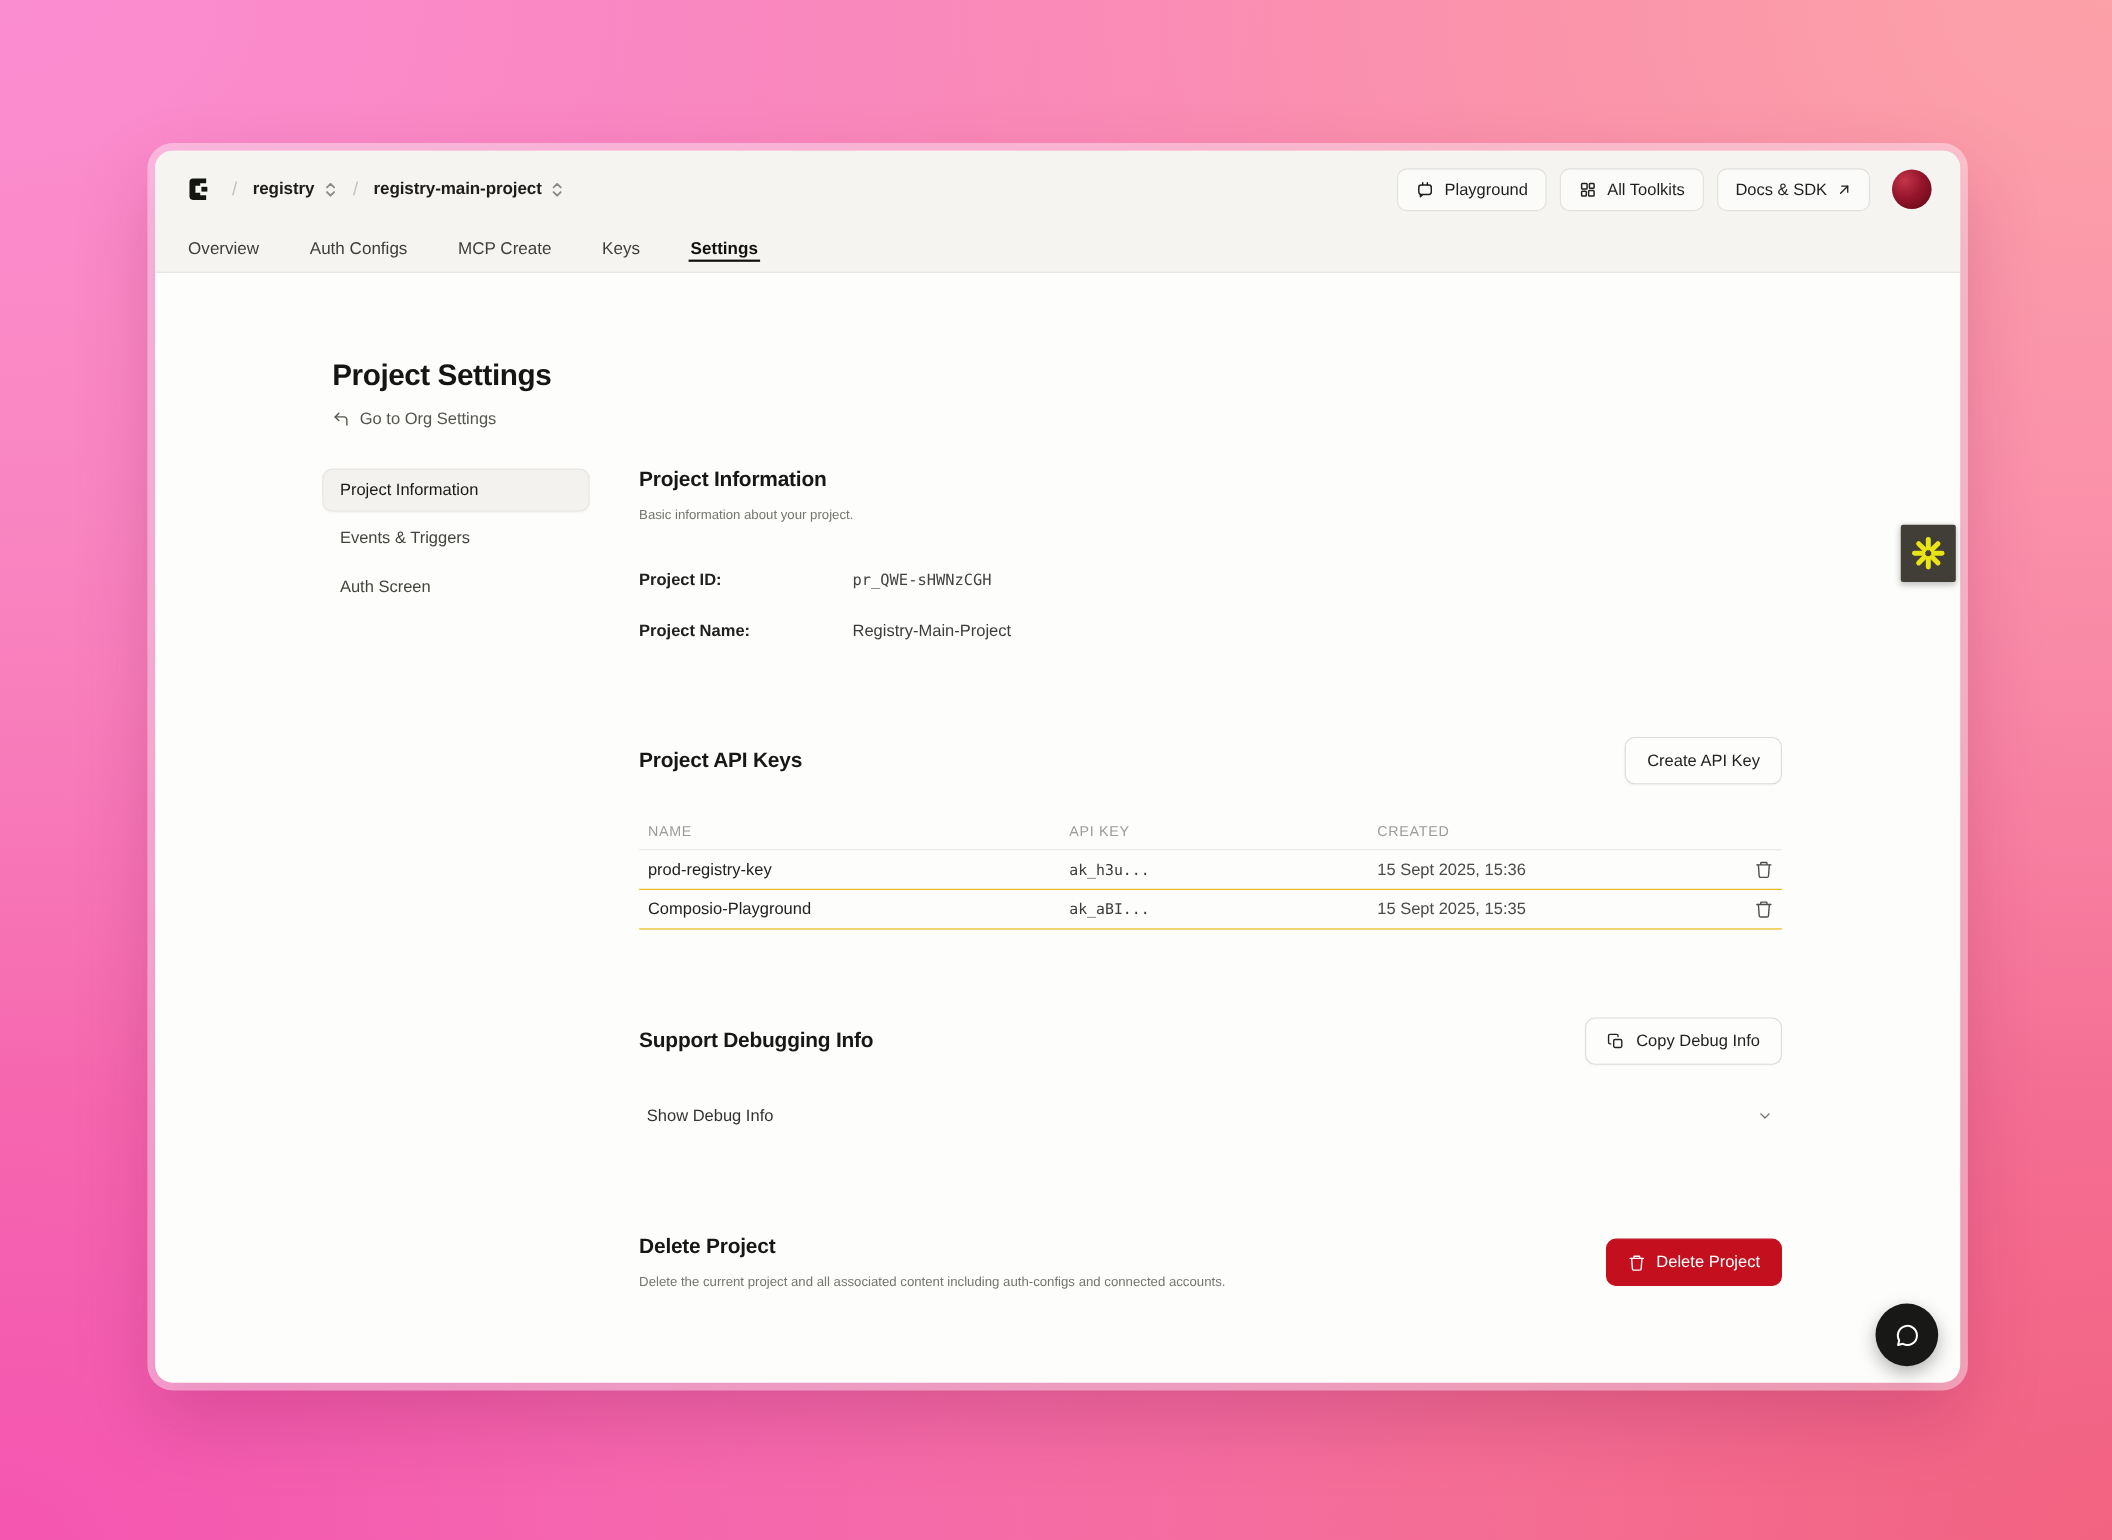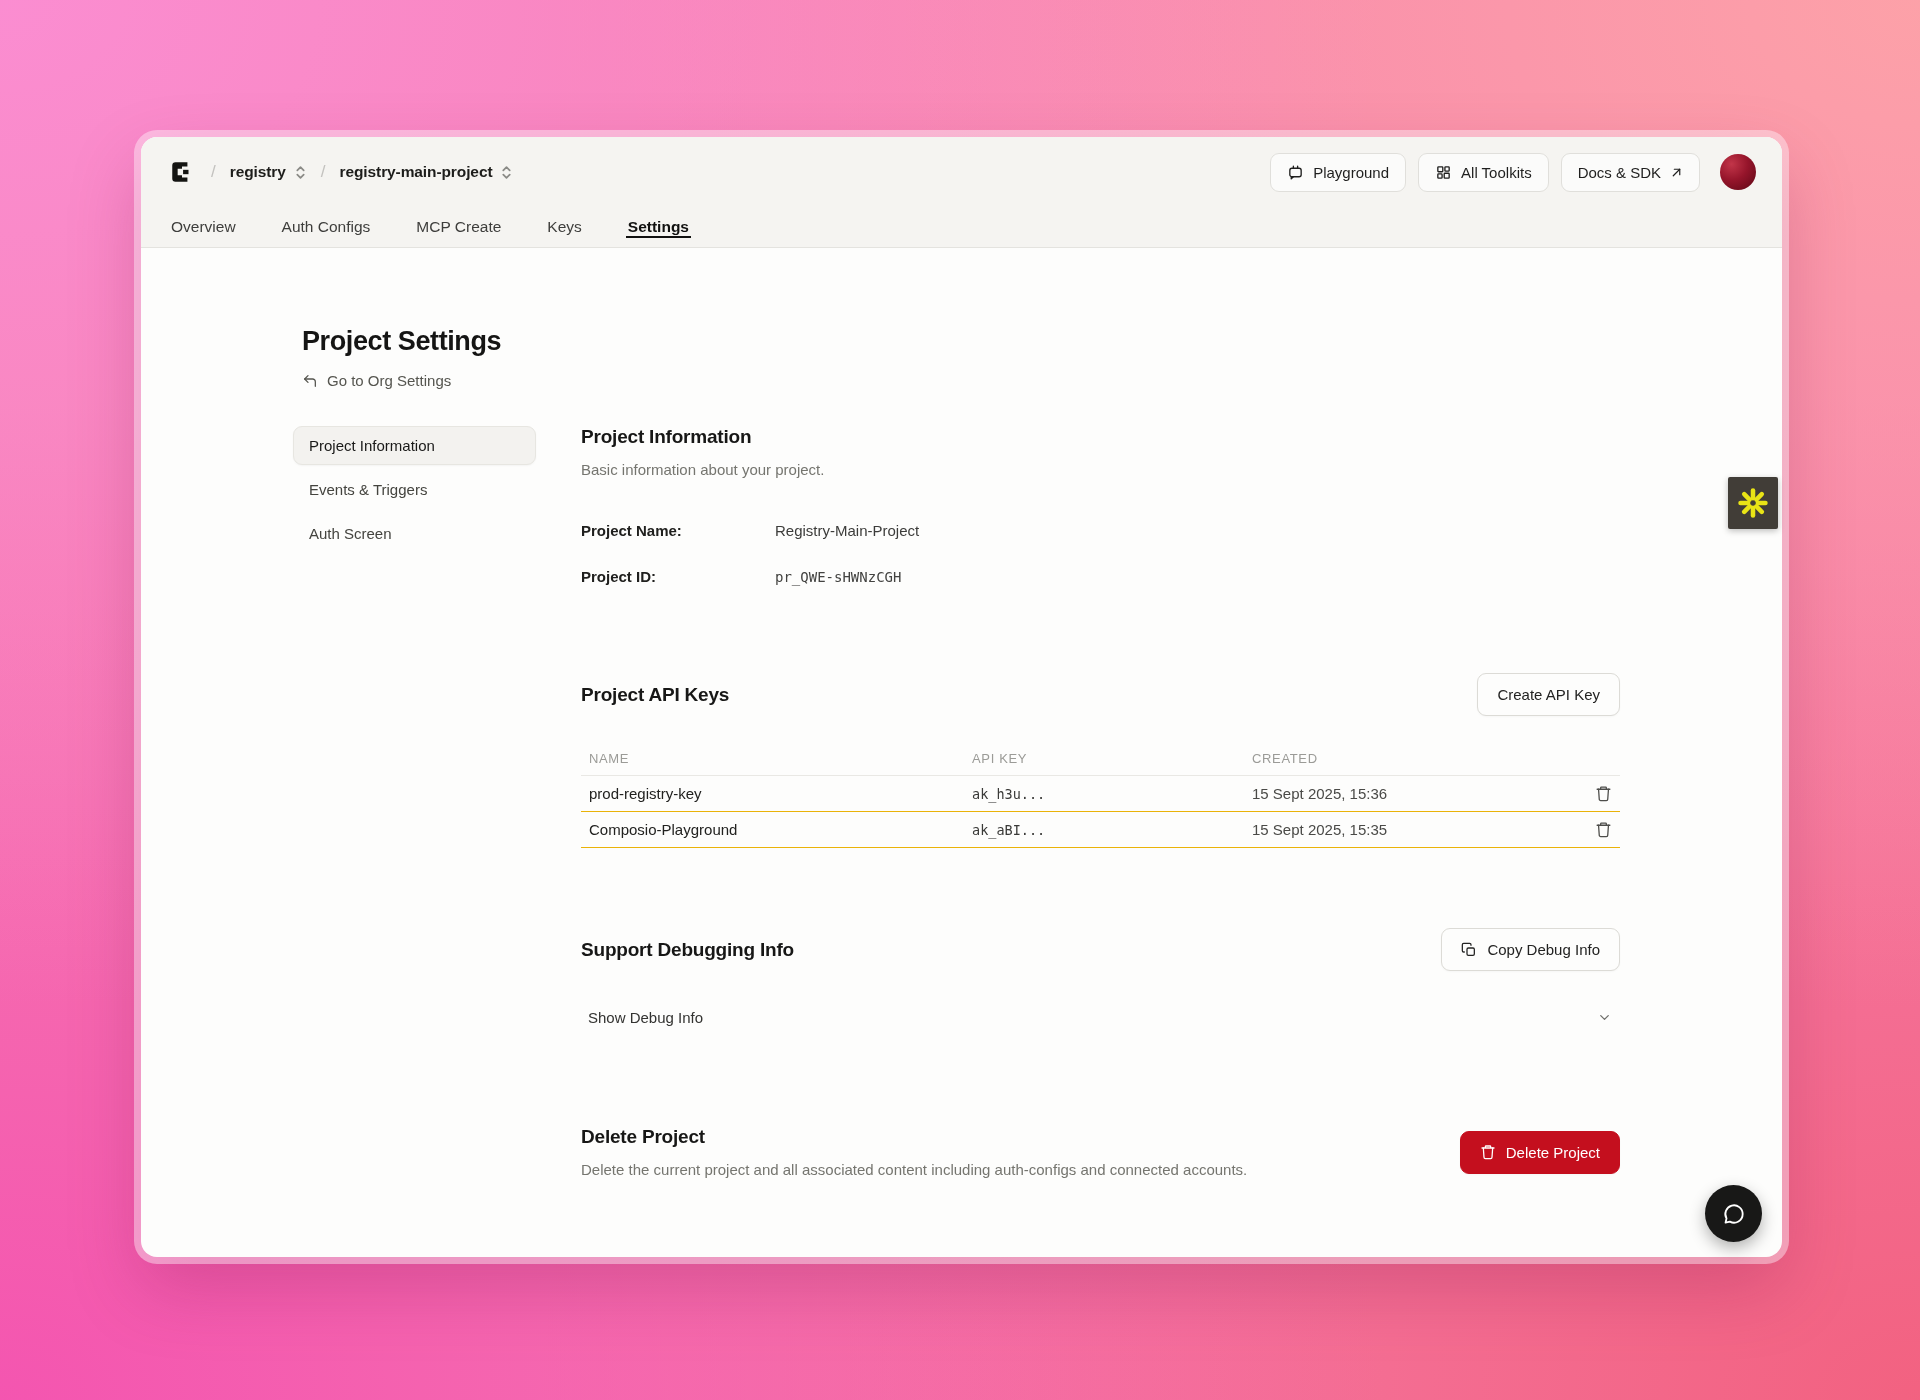--- a/index.html
+++ b/index.html
@@ -61,21 +61,21 @@
   .side-item {
     padding:10px 15px; font-size:15px; color:#44443f; border-radius:9px;
     border:1px solid transparent; cursor:pointer;
   }
   .side-item.active {
     background:#f3f2ef; border-color:#e7e6e1; color:#191918; font-weight:500;
     box-shadow:0 1px 2px rgba(0,0,0,.04);
   }
   .main { margin-left:45px; flex:1; min-width:0; }
   .sec-title { font-size:19px; font-weight:700; color:#171716; letter-spacing:-0.2px; }
-  .sec-desc { margin-top:13px; font-size:15px; color:#75756f; }
+  .sec-desc { margin-top:13px; font-size:12px; color:#75756f; }
   .sec-head { display:flex; align-items:center; justify-content:space-between; }
   
   .fields { margin-top:44px; display:flex; flex-direction:column; gap:29px; }
   .field-row { display:flex; align-items:center; }
   .field-label { width:194px; font-size:15px; font-weight:700; color:#20201e; }
   .field-value { font-size:15px; color:#3c3c3a; }
   .field-value.mono { font-family:"DejaVu Sans Mono","Liberation Mono",monospace; font-size:14px; color:#434341; }
   
   .btn {
     display:flex; align-items:center; gap:10px; height:43px; padding:0 19px;
@@ -219,26 +219,26 @@
         <div class="side-item">Auth Screen</div>
       </div>
 
       <div class="main">
 
         <div class="sec-info">
           <div class="sec-title">Project Information</div>
           <div class="sec-desc">Basic information about your project.</div>
           <div class="fields">
             <div class="field-row">
+              <div class="field-label">Project ID:</div>
+              <div class="field-value mono">pr_QWE-sHWNzCGH</div>
+            </div>
+            <div class="field-row">
               <div class="field-label">Project Name:</div>
               <div class="field-value">Registry-Main-Project</div>
-            </div>
-            <div class="field-row">
-              <div class="field-label">Project ID:</div>
-              <div class="field-value mono">pr_QWE-sHWNzCGH</div>
             </div>
           </div>
         </div>
 
         <div class="sec-api">
           <div class="sec-head">
             <div class="sec-title">Project API Keys</div>
             <button class="btn">Create API Key</button>
           </div>
           <div class="table">

